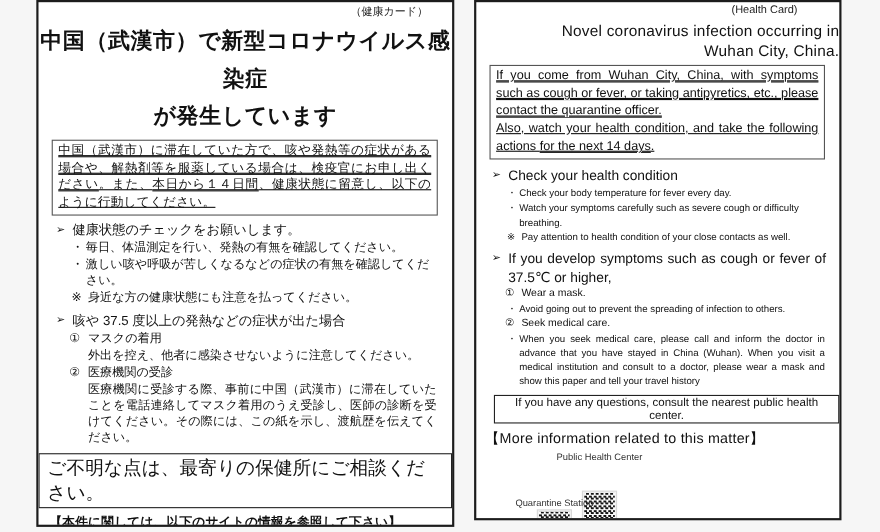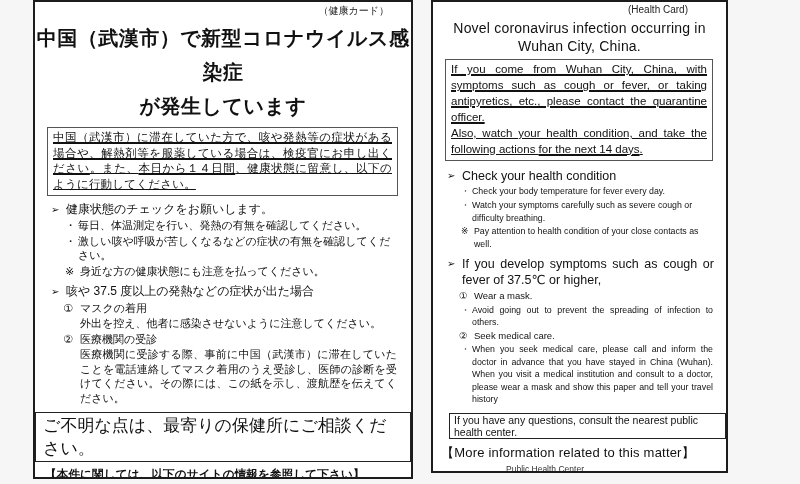--- a/index.html
+++ b/index.html
@@ -3,27 +3,27 @@
 <meta charset="utf-8">
 <style>
   html,body{margin:0;padding:0;}
   body{
     width:800px;height:484px;position:relative;background:#f6f6f6;
     font-family:"Liberation Sans","DejaVu Sans",sans-serif;color:#111;
     -webkit-font-smoothing:antialiased;
   }
   .page{position:absolute;top:0;background:#fff;border:2px solid #1c1c1c;box-sizing:border-box;overflow:hidden;}
   #left-page{left:33px;width:380px;height:479px;}
-  #right-page{left:431px;width:297px;height:473px;}
+  #right-page{left:431px;width:334px;height:473px;}
 
   .corner{font-size:10px;text-align:right;padding:2px 22px 0 0;color:#222;}
   #right-page .corner{padding-right:38px;}
 
   .title-jp{margin-top:3px;text-align:center;font-size:20px;line-height:1.7;font-weight:600;letter-spacing:.5px;}
-  .title-en{margin-top:4px;text-align:center;font-size:14px;line-height:1.3;letter-spacing:.2px;}
+  .title-en{margin-top:4px;text-align:right;font-size:14px;line-height:1.3;letter-spacing:.2px;}
 
   .notice-box{border:1px solid #555;margin:4px 13px 0 12px;padding:2px 5px;text-align:justify;text-decoration:underline;}
   #left-page .notice-box{font-size:11.5px;line-height:1.36;letter-spacing:.2px;}
   #right-page .notice-box{font-size:11.5px;line-height:1.38;}
   .notice-box u{text-decoration-thickness:1px;text-underline-offset:2px;}
 
   .row{display:flex;align-items:flex-start;}
   .marker{flex:0 0 auto;}
   .sec-head{font-size:12px;line-height:1.32;margin:6px 12px 0 16px;font-weight:500;}
   .sec-head .marker{width:15px;font-size:10px;padding-top:1px;}
@@ -39,21 +39,21 @@
 
   .numitem{font-size:11px;line-height:1.35;margin:1px 12px 0 28px;}
   .numitem .marker{width:17px;}
   .numbody{font-size:11px;line-height:1.35;margin:0 14px 0 45px;text-align:justify;}
   #right-page .numitem{font-size:9.5px;margin-left:26px;}
   #right-page .numitem .marker{width:15px;}
   #right-page .numbody2{font-size:8.8px;line-height:1.42;margin:1px 13px 0 28px;text-align:justify;}
   #right-page .numbody2 .marker{width:11px;}
 
   .contact-box{border:1.5px solid #222;width:fit-content;margin:6px auto 0 auto;font-size:17px;font-weight:400;padding:1px 7px;}
-  #right-page .contact-box{margin:7px 0 0 16px;font-weight:400;font-size:10.5px;border-width:1px;padding:0 4px;}
+  #right-page .contact-box{margin:7px 0 0 16px;font-weight:400;font-size:10.5px;border-width:1px;padding:0 4px;text-align:center;}
 
   .info-head{font-size:11.5px;font-weight:700;margin:5px 0 0 10px;letter-spacing:.2px;}
   #right-page .info-head{font-size:13px;font-weight:400;margin:5px 0 0 8px;}
 
   .qr{background:repeating-conic-gradient(#151515 0% 25%, #ffffff 0% 50%) 0 0/4.4px 4.4px;border:1px solid #f2f2f2;outline:1px solid #3a3a3a33;}
   .qr-label{font-size:8.5px;color:#333;text-align:center;white-space:nowrap;line-height:1.2;}
 
   .qr-area-left{position:relative;height:42px;margin-top:1px;}
   .qr-area-left .qr-item{position:absolute;top:0;display:flex;flex-direction:column;align-items:center;}
   .qr-area-left .qr{width:25px;height:25px;margin-top:3px;}

